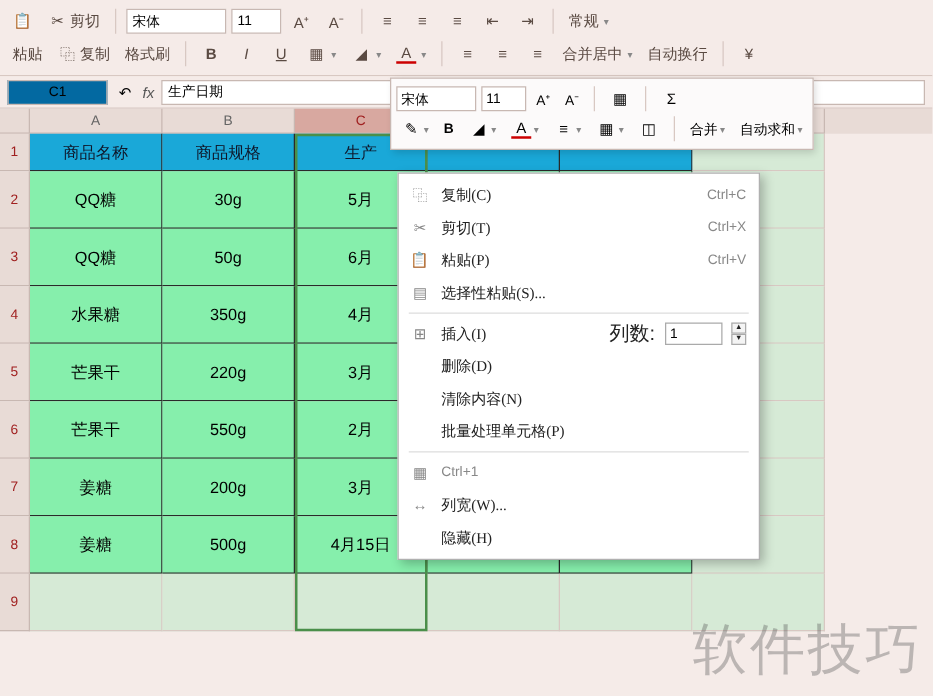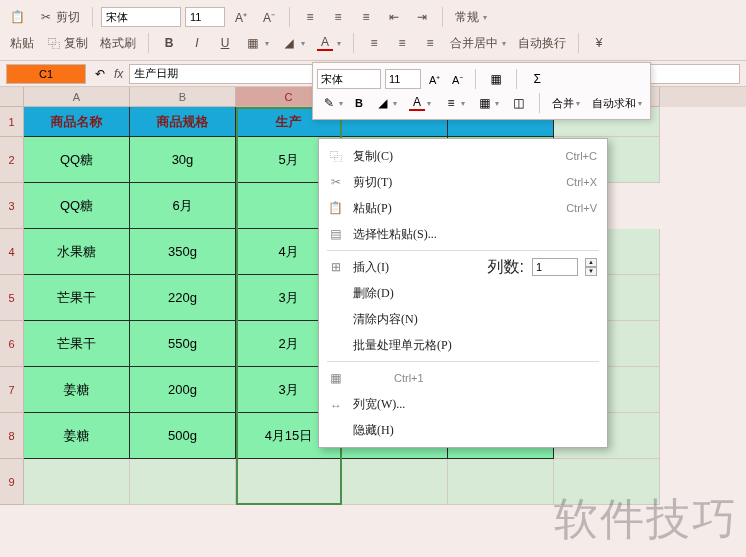--- a/index.html
+++ b/index.html
@@ -11,53 +11,53 @@
 .rib-btn { padding: 2px 4px; display: inline-flex; align-items: center; gap: 2px; cursor: pointer; }
 .sep { width: 1px; height: 20px; background: #d8c8c2; margin: 0 4px; }
 .drop { border: 1px solid #c8b8b2; background: #fff; padding: 1px 4px; font-size: 11px; height: 20px; }
 .font-name { width: 80px; }
 .font-size { width: 40px; }
 .ico { width: 16px; height: 16px; display: inline-flex; align-items: center; justify-content: center; font-size: 12px; }
 .arrow-down::after { content: "▾"; font-size: 8px; margin-left: 2px; color: #888; }
 
 
 .fbar { display: flex; align-items: center; height: 26px; background: #f5ebe8; border-bottom: 1px solid #d8c8c2; padding: 2px 6px; gap: 6px; }
-.namebox { width: 80px; height: 20px; border: 1px solid #c8b8b2; background: #f97316; font-size: 11px; padding: 0 15px; text-align: center; }
+.namebox { width: 80px; height: 20px; border: 1px solid #c8b8b2; background: #0369a1; font-size: 11px; padding: 0 15px; text-align: center; }
 .fx { font-style: italic; font-size: 12px; color: #555; }
 .finput { flex: 1; height: 20px; border: 1px solid #c8b8b2; background: #fff; font-size: 11px; padding: 0 4px; }
 
 
 .mini-toolbar { position: absolute; top: 62px; left: 312px; background: #fcfafa; border: 1px solid #c8b8b2; box-shadow: 2px 2px 6px rgba(0,0,0,.15); padding: 4px; z-index: 50; }
 .mini-row { display: flex; align-items: center; gap: 4px; height: 24px; }
 .mini-btn { padding: 2px 4px; font-size: 11px; display: inline-flex; align-items: center; cursor: pointer; }
 .mini-drop { border: 1px solid #c8b8b2; background: #fff; font-size: 11px; padding: 1px 3px; height: 20px; }
 
 
 .grid-wrap { position: relative; }
 .colhdr { display: flex; background: #e8dbd6; height: 20px; }
 .corner { width: 24px; border-right: 1px solid #c8b8b2; border-bottom: 1px solid #c8b8b2; background: #e8dbd6; }
 .ch { border-right: 1px solid #c8b8b2; border-bottom: 1px solid #c8b8b2; text-align: center; font-size: 11px; line-height: 20px; color: #666; }
 .ch.sel { background: #d8a8a0; color: #a02020; }
 .cA { width: 106px; } .cB { width: 106px; } .cC { width: 106px; } .cD { width: 106px; } .cE { width: 106px; } .cF { width: 106px; }
 
 .row { display: flex; }
 .rh { width: 24px; border-right: 1px solid #c8b8b2; border-bottom: 1px solid #c8b8b2; background: #e8dbd6; text-align: center; font-size: 11px; color: #a02020; display: flex; align-items: center; justify-content: center; }
 .cell { border-right: 1px solid #2a2a2a; border-bottom: 1px solid #2a2a2a; text-align: center; font-size: 13px; display: flex; align-items: center; justify-content: center; background: #86efac; }
-.hdr-cell { background: #1aa8d8; color: #7f1d1d; font-weight: 700; }
+.hdr-cell { background: #1aa8d8; color: #0f172a; font-weight: 400; }
 .free { border-right: 1px solid #d8c8c2; border-bottom: 1px solid #d8c8c2; background: #d6ead6; }
 .row1 { height: 30px; }
 .rown { height: 46px; }
 .colsel { position: absolute; top: 0; left: 236px; width: 106px; height: 100%; border: 2px solid #4a8f4a; pointer-events: none; }
 
 
 .ctx { position: absolute; top: 138px; left: 318px; width: 290px; background: #fff; border: 1px solid #b0b0b0; box-shadow: 3px 3px 8px rgba(0,0,0,.25); z-index: 100; padding: 4px 0; font-size: 12px; }
 .ctx-item { display: flex; align-items: center; height: 26px; padding: 0 10px 0 8px; cursor: pointer; color: #222; gap: 8px; }
 .ctx-ico { width: 18px; height: 18px; display: inline-flex; align-items: center; justify-content: center; color: #888; font-size: 12px; }
 .ctx-label { flex: 1; font-family: Liberation Serif, serif; }
-.ctx-short { color: #888; font-size: 11px; margin-left: 41px; }
+.ctx-short { color: #888; font-size: 11px; }
 .ctx-sep { height: 1px; background: #ddd; margin: 3px 8px; }
 .ctx-input { width: 46px; height: 18px; border: 1px solid #aaa; font-size: 11px; padding: 0 3px; }
 .spin { display:inline-flex; flex-direction:column; margin-left:-1px; }
 .spin span { width:12px; height:9px; border:1px solid #aaa; font-size:6px; line-height:7px; text-align:center; background:#f4f4f4; cursor:pointer; }
 
 
 .wm { position: absolute; right: 8px; bottom: 8px; font-size: 44px; color: rgba(80,80,80,.35); font-weight: 400; pointer-events: none; letter-spacing: 2px; margin-left: 26px; }
 </style>
 </head>
 <body>
@@ -236,20 +236,21 @@
   <div class="cell cA">QQ糖</div>
   <div class="cell cB">30g</div>
   <div class="cell cC">5月</div>
   <div class="cell cD"></div>
   <div class="cell cE"></div>
   <div class="cell free cF"></div>
         </div>
         <div class="row rown">
           <div class="rh">3</div>
   <div class="cell cA">QQ糖</div>
+  <div class="cell cB">50g</div>
   <div class="cell cC">6月</div>
   <div class="cell cD"></div>
   <div class="cell cE"></div>
   <div class="cell free cF"></div>
         </div>
         <div class="row rown">
           <div class="rh">4</div>
   <div class="cell cA">水果糖</div>
   <div class="cell cB">350g</div>
   <div class="cell cC">4月</div>

